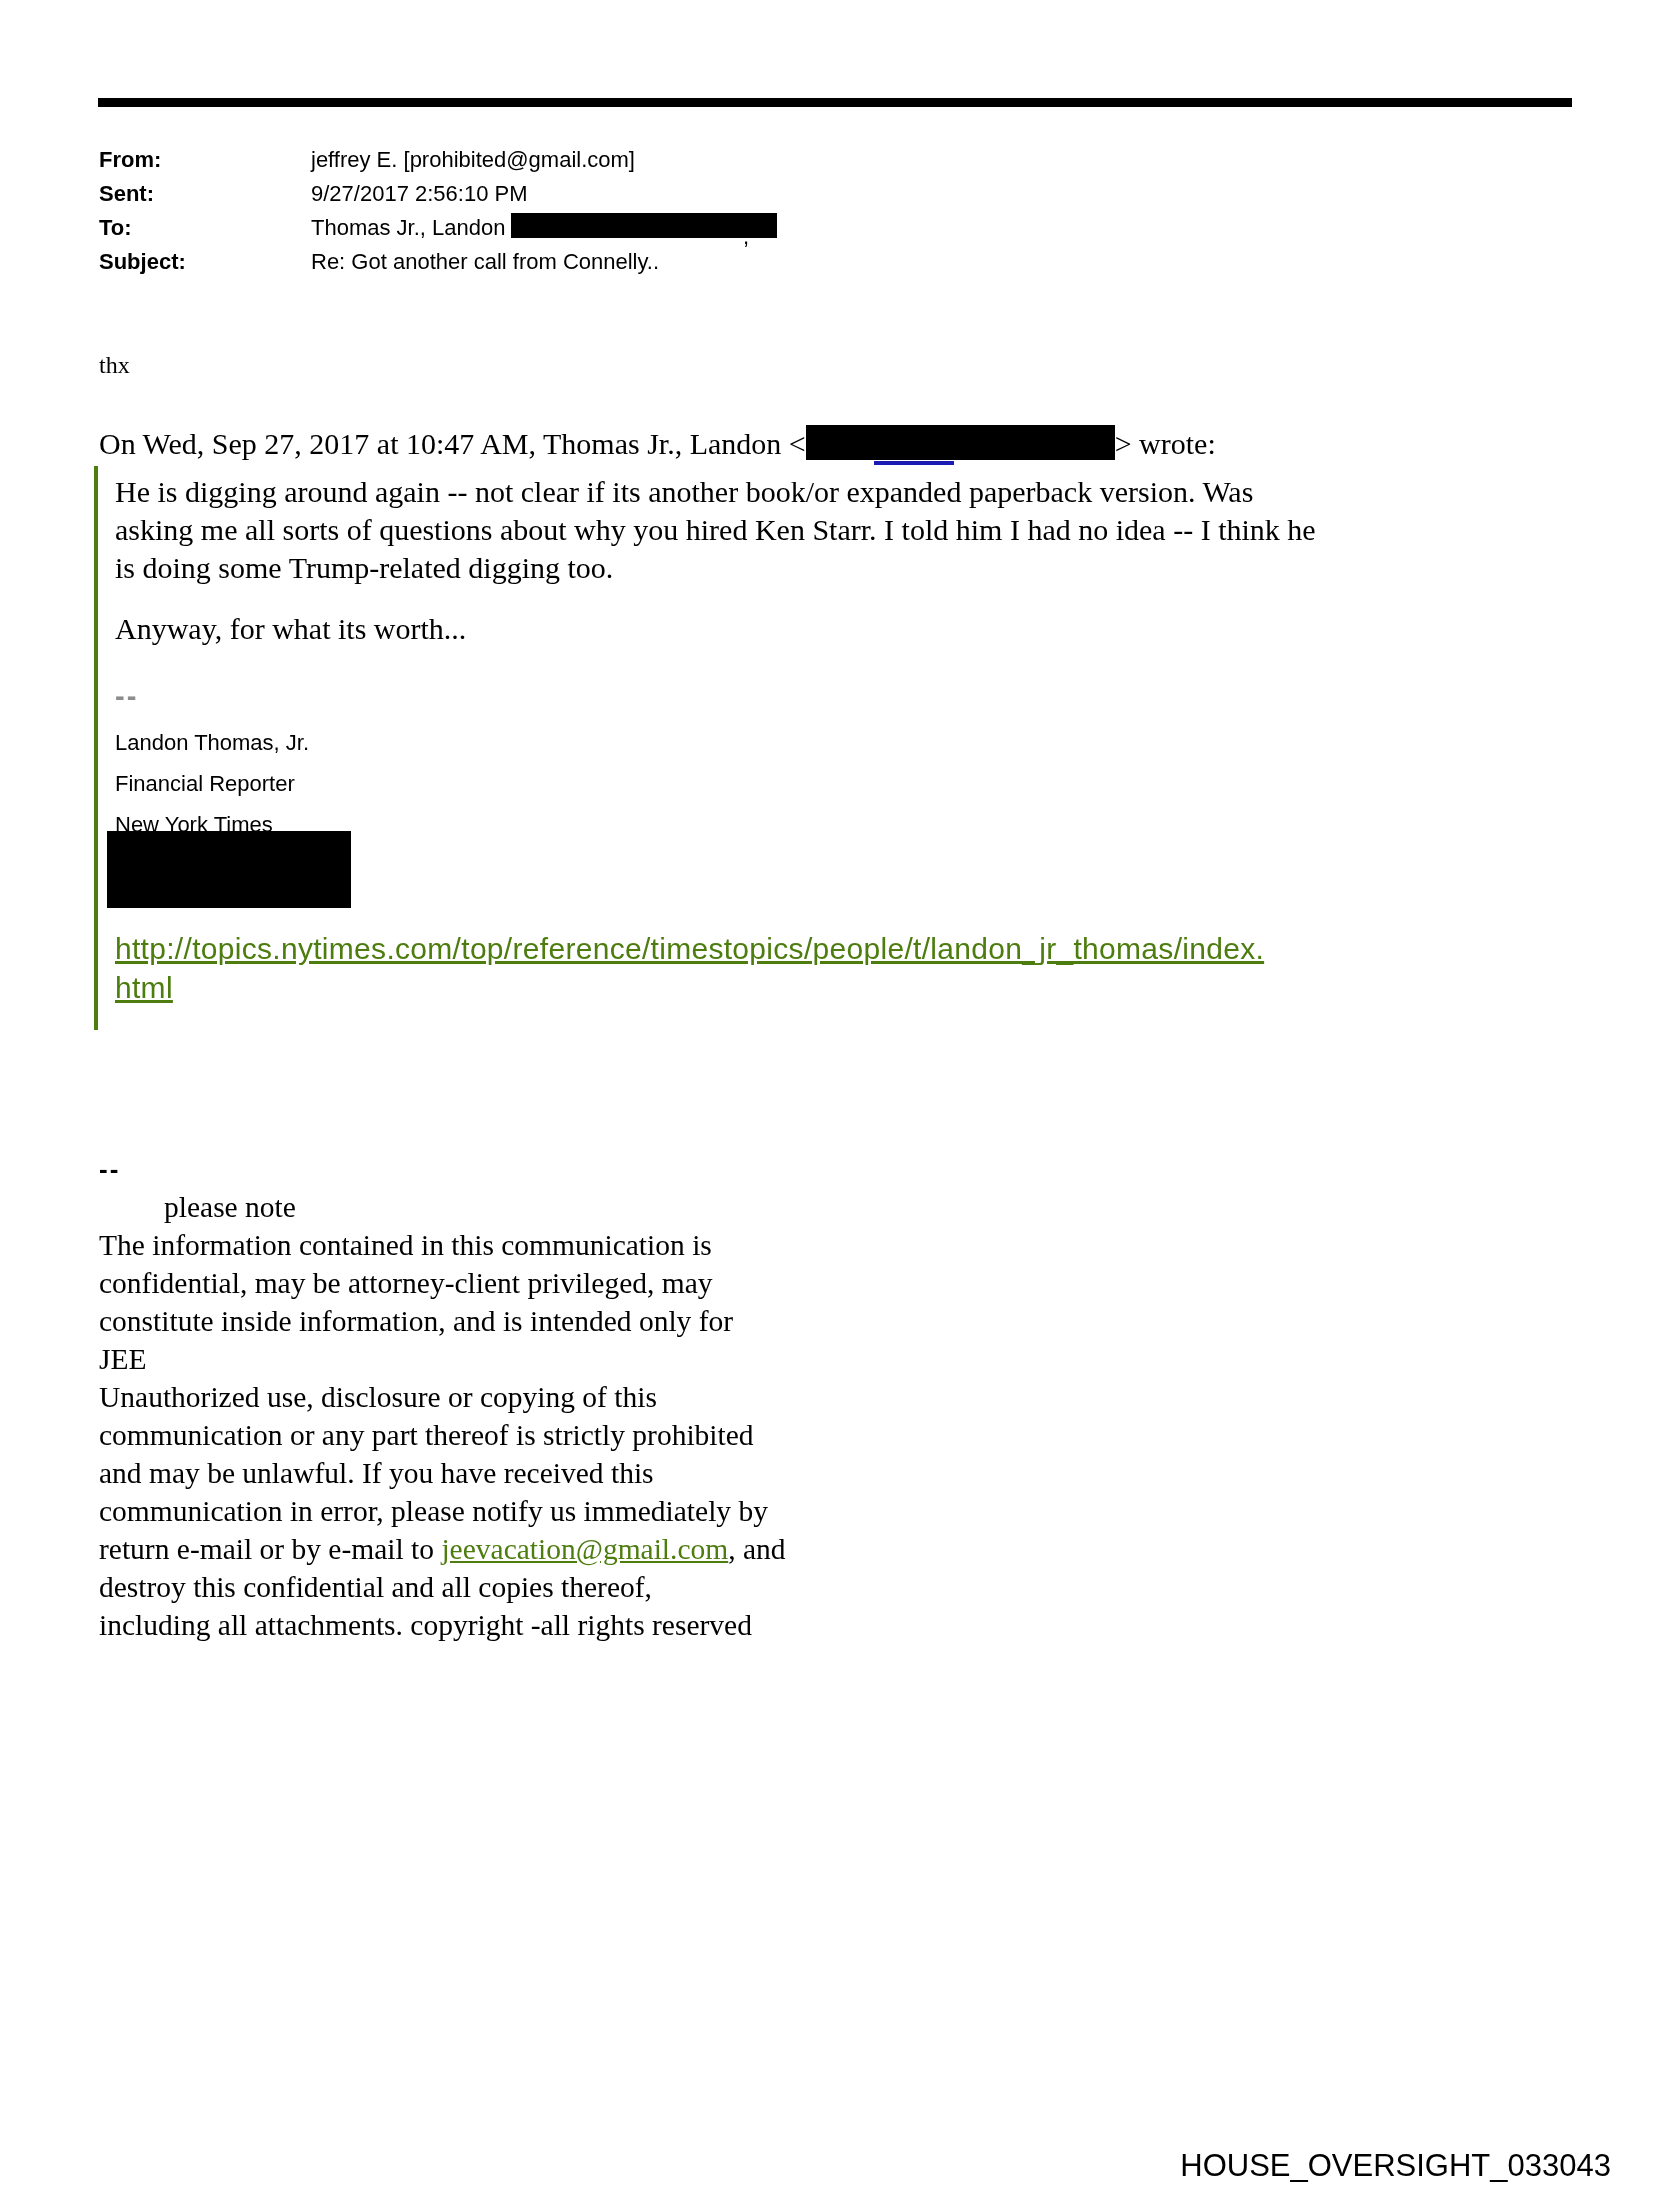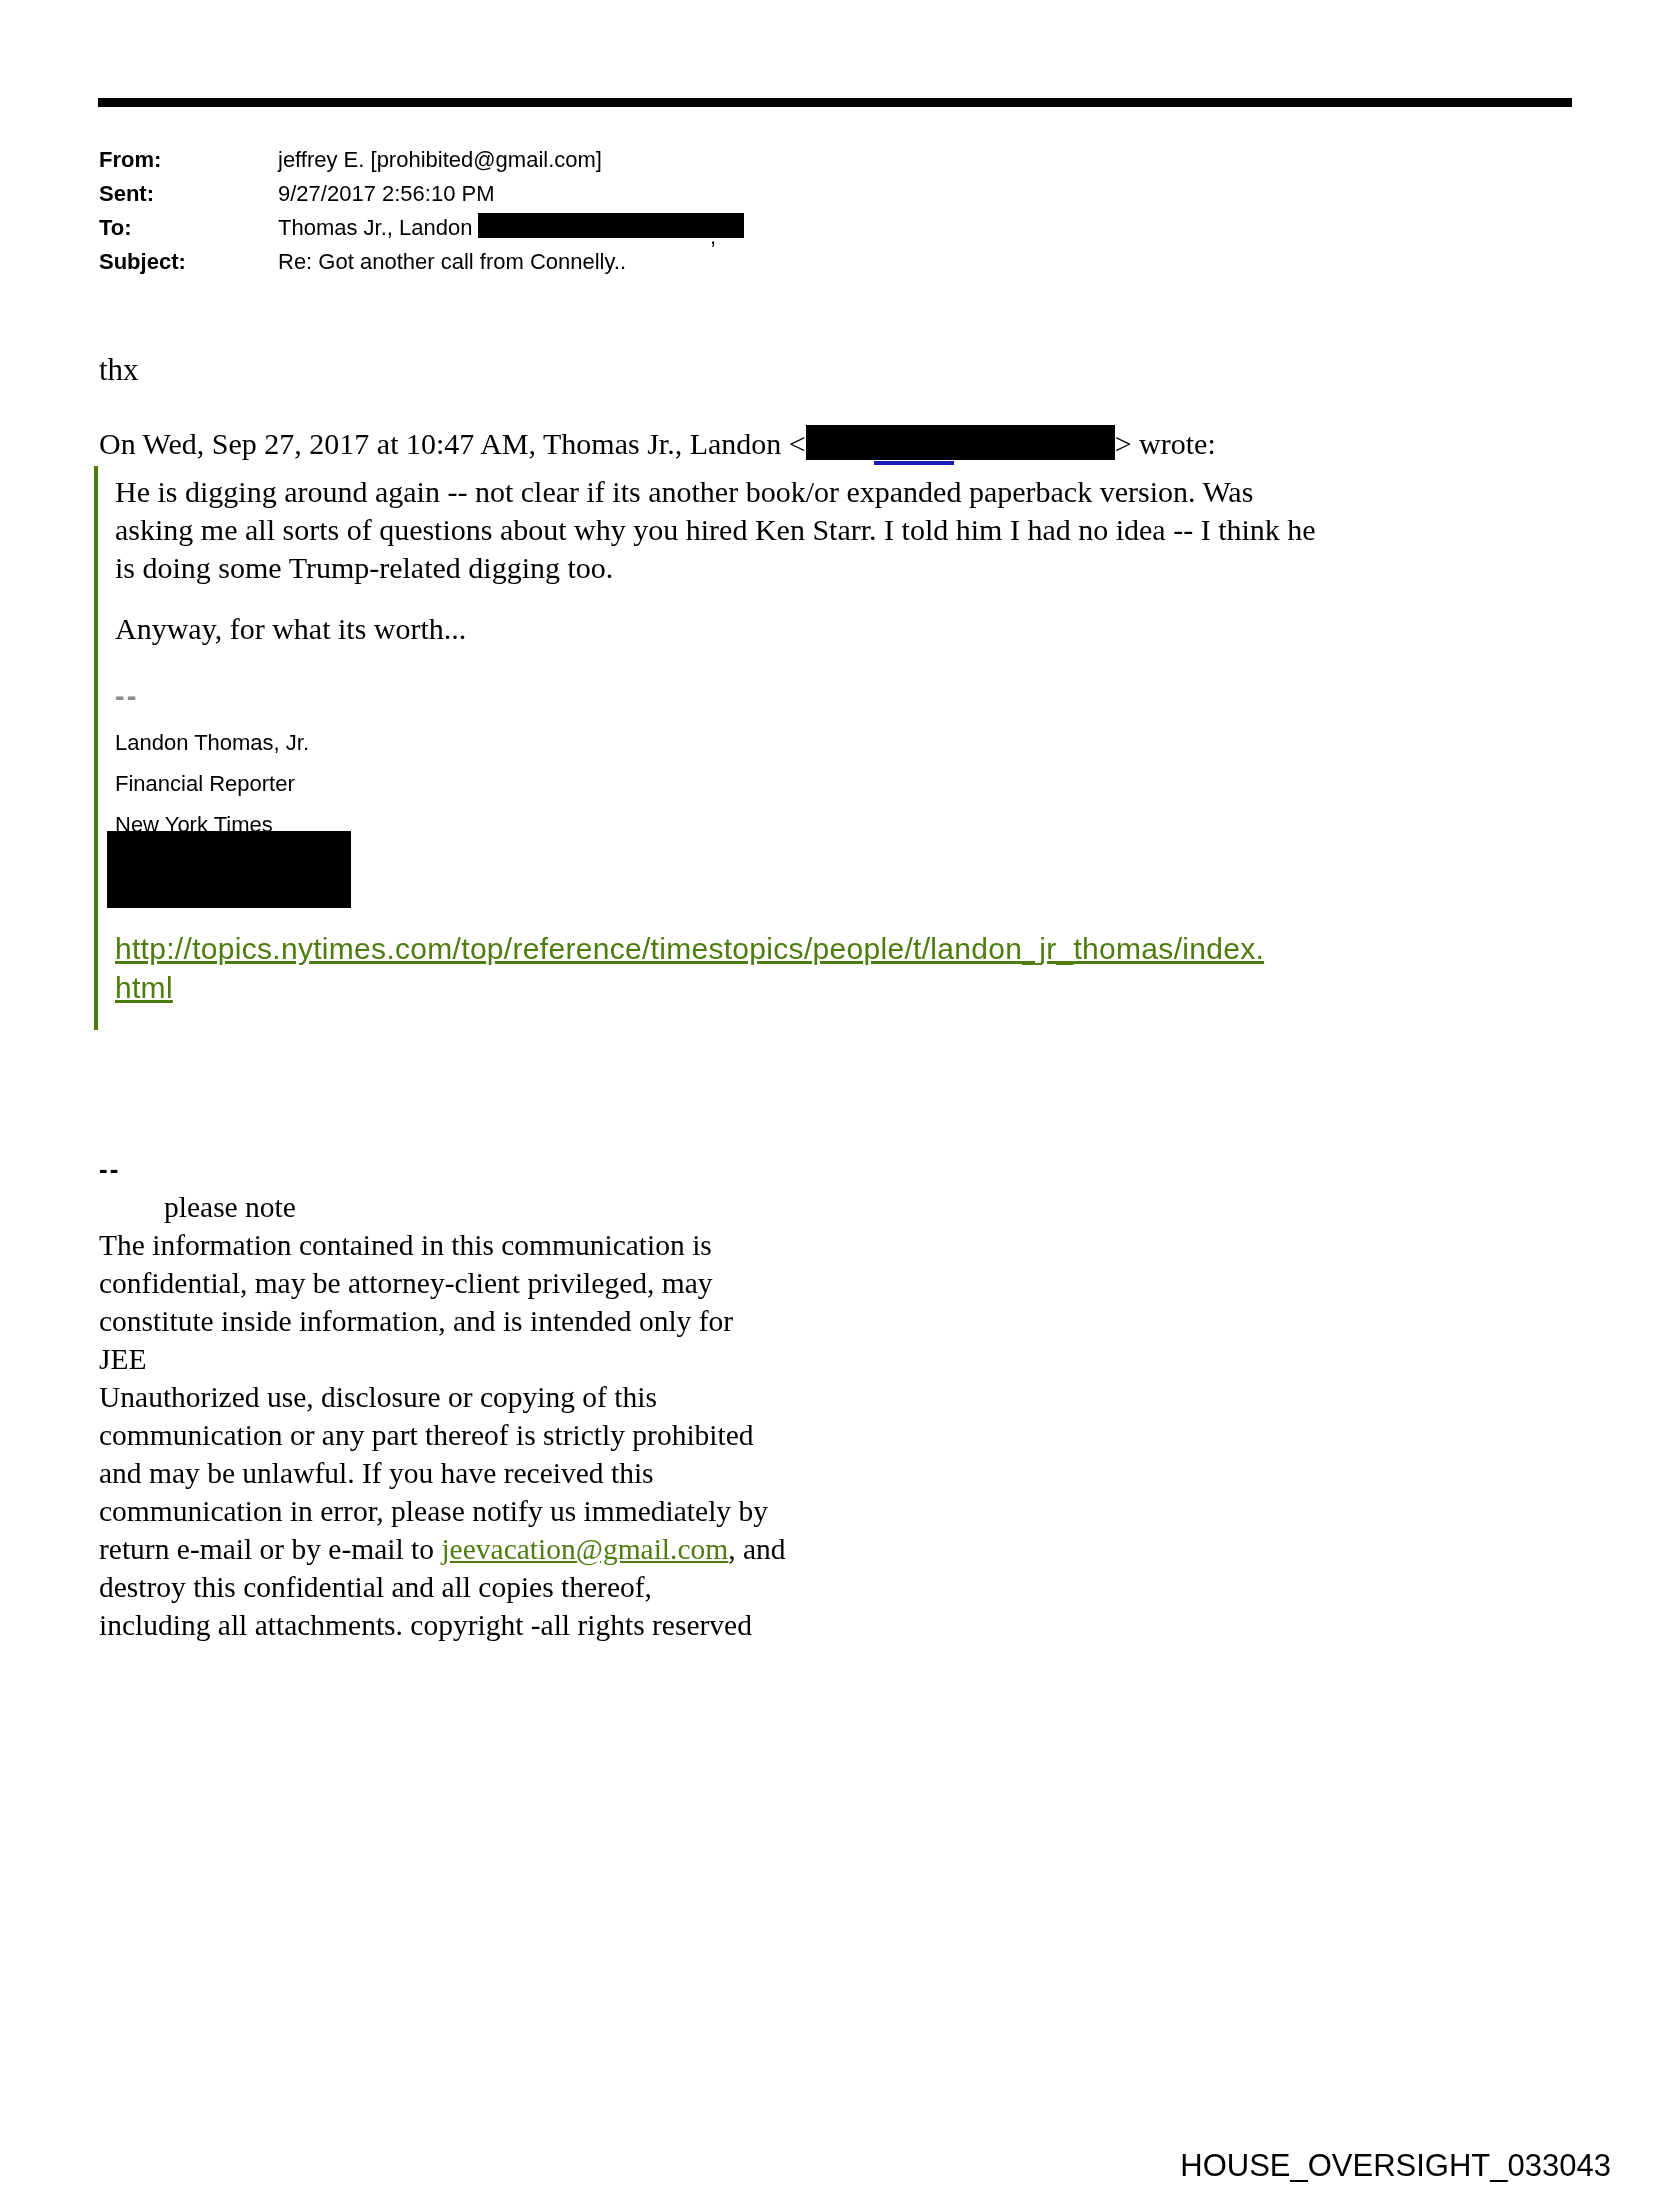--- a/index.html
+++ b/index.html
@@ -23,21 +23,21 @@
   }
 
   
   .hdr {
     position: absolute;
     left: 99px; top: 143px;
     font-family: "Liberation Sans", sans-serif;
     font-size: 22px; line-height: 34px;
     white-space: nowrap;
   }
-  .hdr .row { display: flex; }
+  .hdr .row { display: flex; gap: 33px; }
   .hdr .lbl { width: 179px; font-weight: bold; }
   .hdr .val { font-weight: normal; }
   .redact-to {
     display: inline-block;
     width: 266px; height: 25px;
     background: #000000;
     vertical-align: -2.6px;
     margin-left: 5.2px;
     position: relative;
   }
@@ -45,21 +45,21 @@
     position: absolute;
     right: 27.5px; bottom: -10.5px;
     font-size: 22px; line-height: 22px;
     color: #000000;
   }
 
   
   .greeting {
     position: absolute;
     left: 99px; top: 352px;
-    font-size: 31px;
+    font-size: 24px;
     text-align: center;
   }
 
   
   .reply-intro {
     position: absolute;
     left: 99px; top: 425px;
     font-size: 30px;
     white-space: nowrap;
   }

